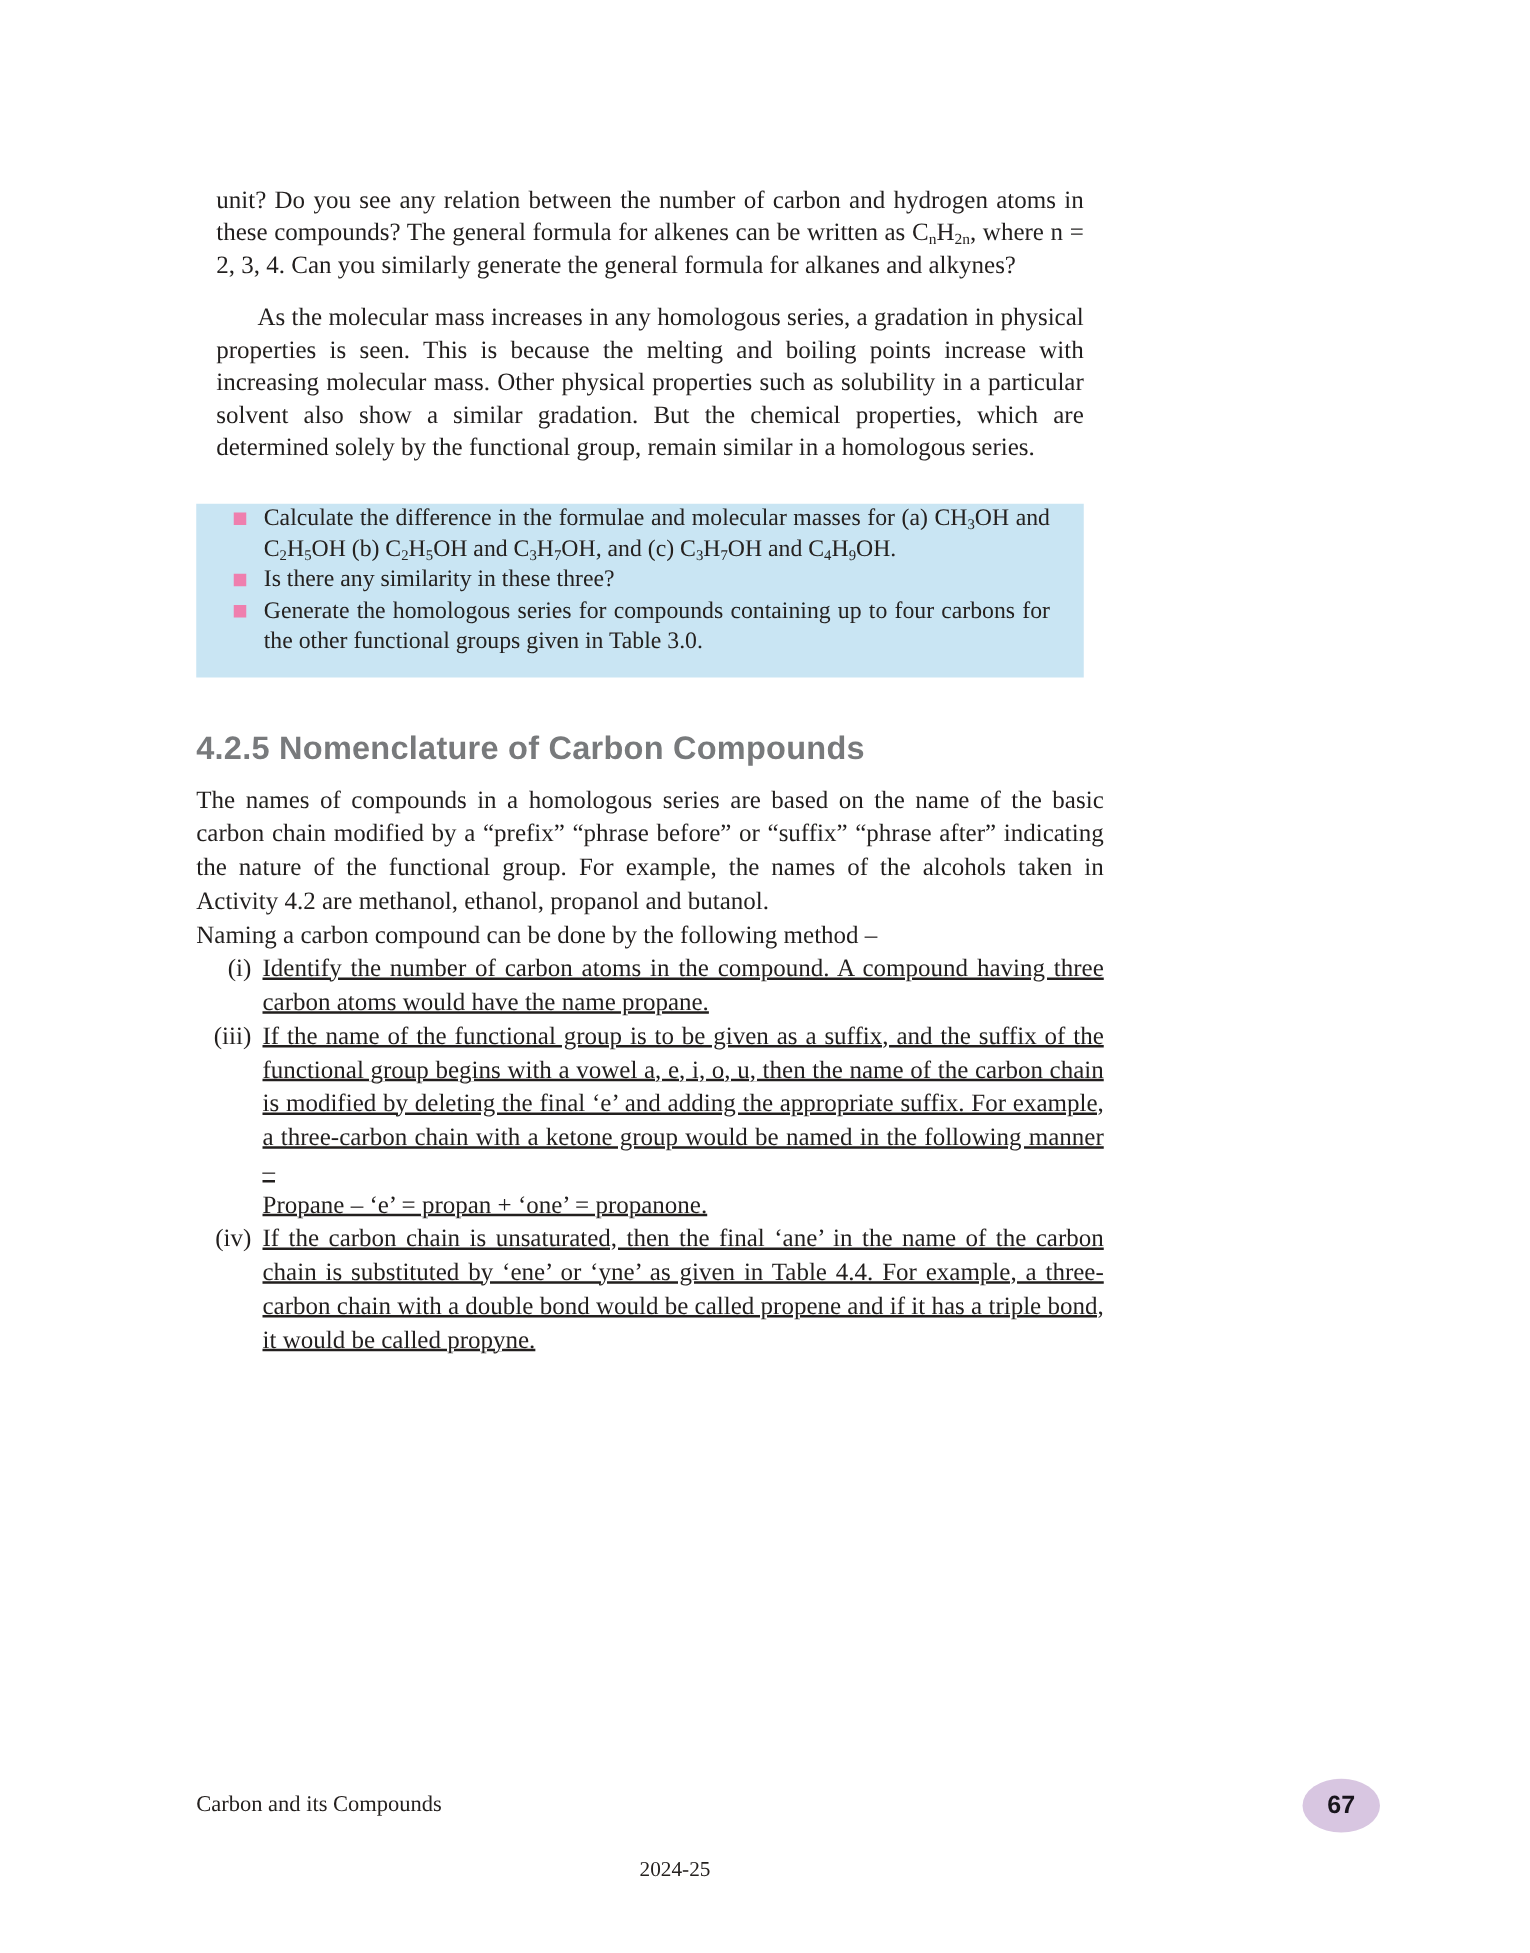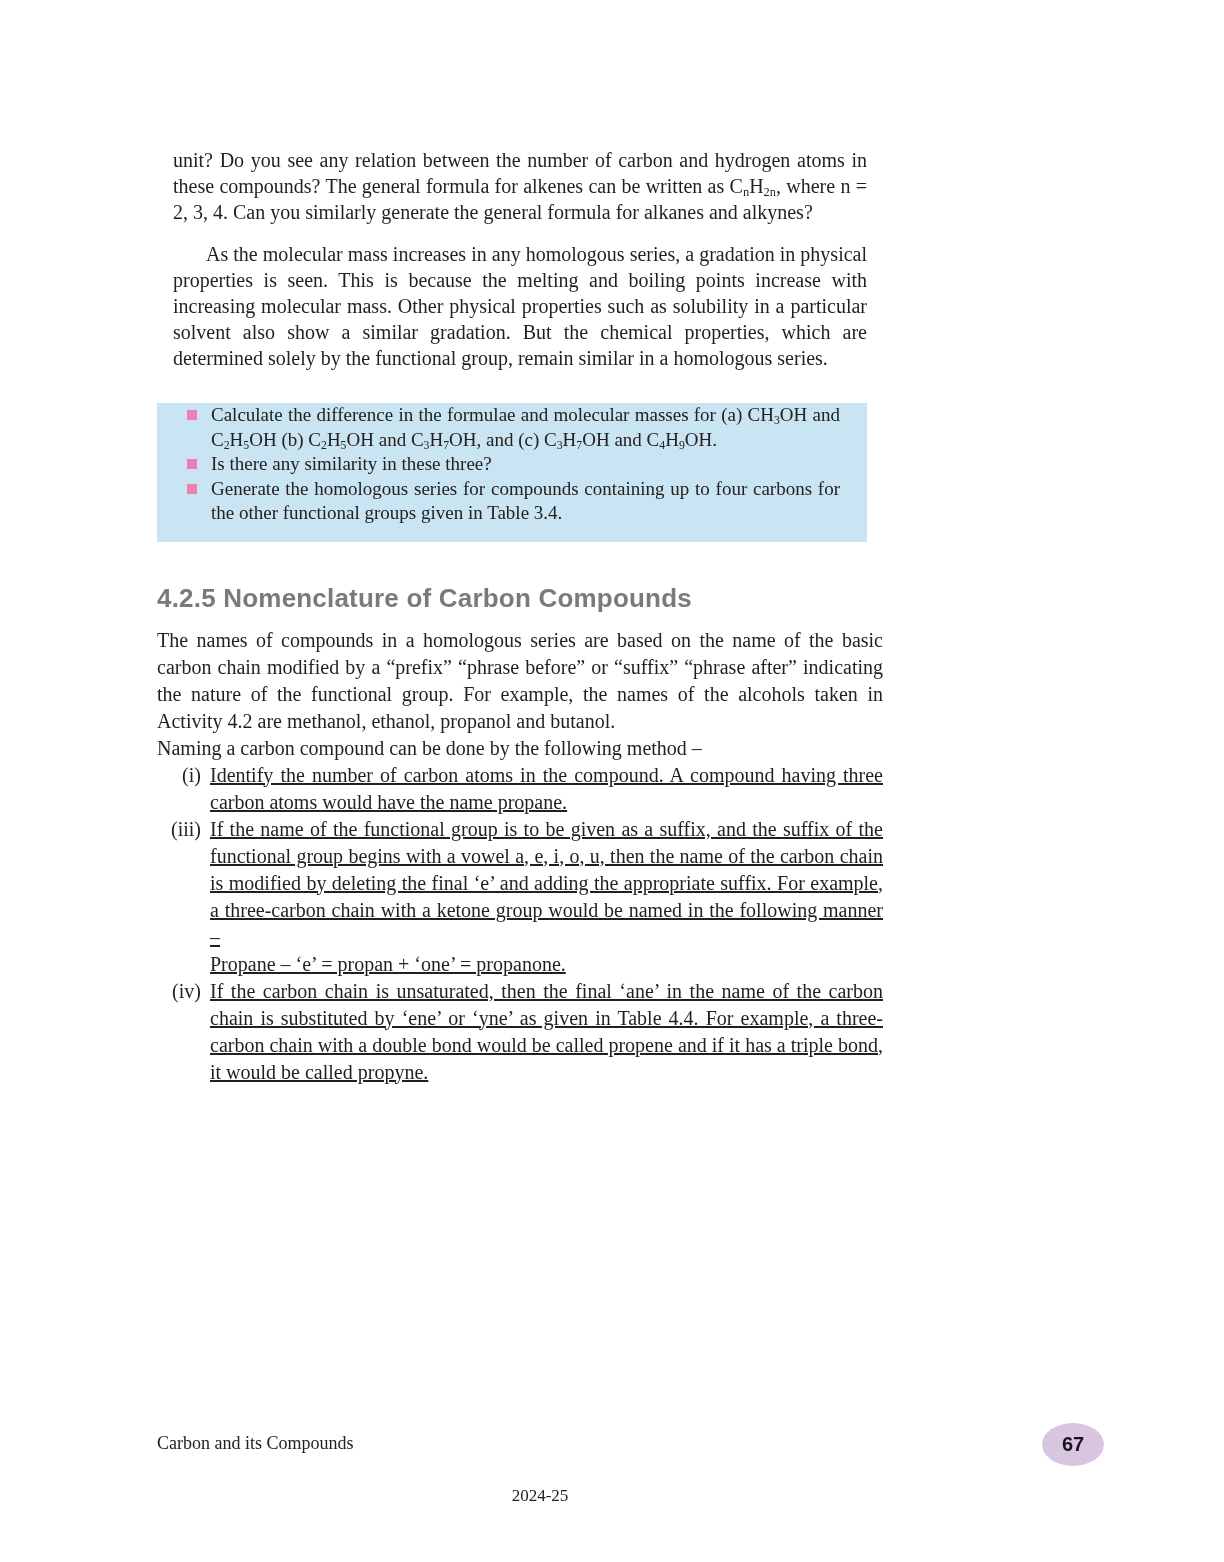--- a/index.html
+++ b/index.html
@@ -172,21 +172,21 @@
       <li>
         <span class="bullet-square"></span>
         <span>Calculate the difference in the formulae and molecular masses for (a) CH<sub>3</sub>OH and C<sub>2</sub>H<sub>5</sub>OH (b) C<sub>2</sub>H<sub>5</sub>OH and C<sub>3</sub>H<sub>7</sub>OH, and (c) C<sub>3</sub>H<sub>7</sub>OH and C<sub>4</sub>H<sub>9</sub>OH.</span>
       </li>
       <li>
         <span class="bullet-square"></span>
         <span>Is there any similarity in these three?</span>
       </li>
       <li>
         <span class="bullet-square"></span>
-        <span>Generate the homologous series for compounds containing up to four carbons for the other functional groups given in Table 3.4.</span>
+        <span>Generate the homologous series for compounds containing up to four carbons for the other functional groups given in Table 3.0.</span>
       </li>
     </ul>
   </div>
 
   <h2 class="section-heading">4.2.5 Nomenclature of Carbon Compounds</h2>
 
   <p class="section-para first">The names of compounds in a homologous series are based on the name of the basic carbon chain modified by a “prefix” “phrase before” or “suffix” “phrase after” indicating the nature of the functional group. For example, the names of the alcohols taken in Activity 4.2 are methanol, ethanol, propanol and butanol.</p>
 
   <p class="section-para">Naming a carbon compound can be done by the following method –</p>
 

